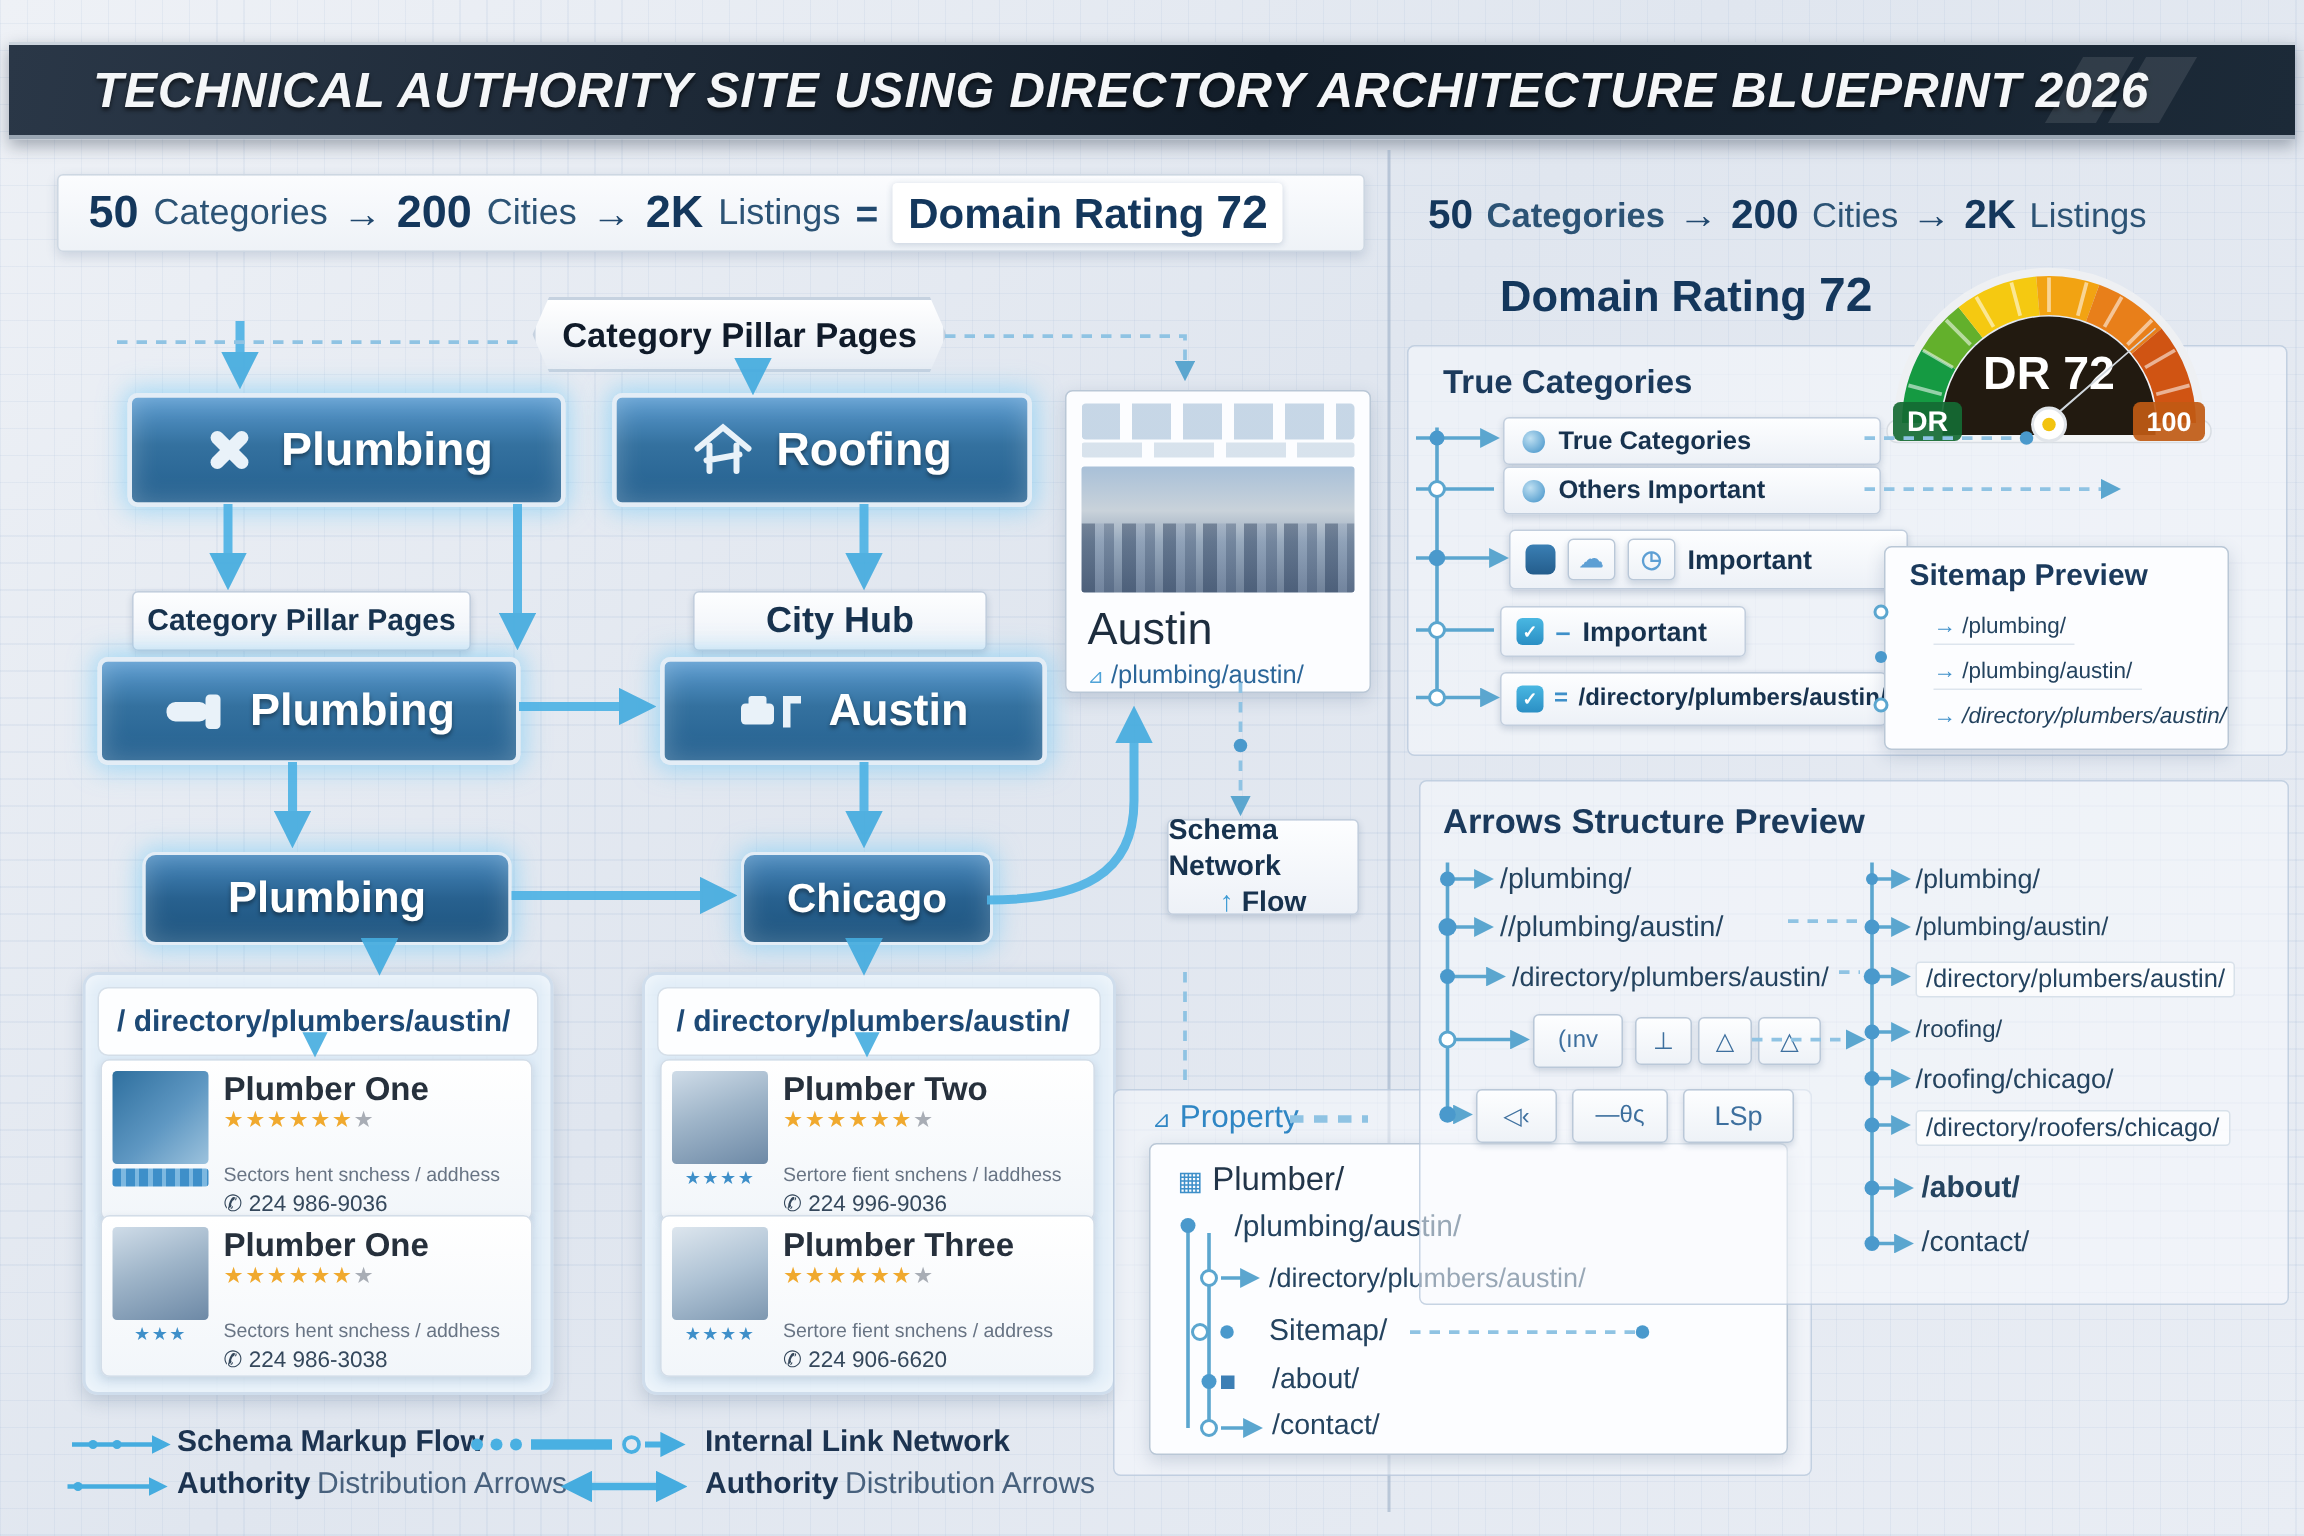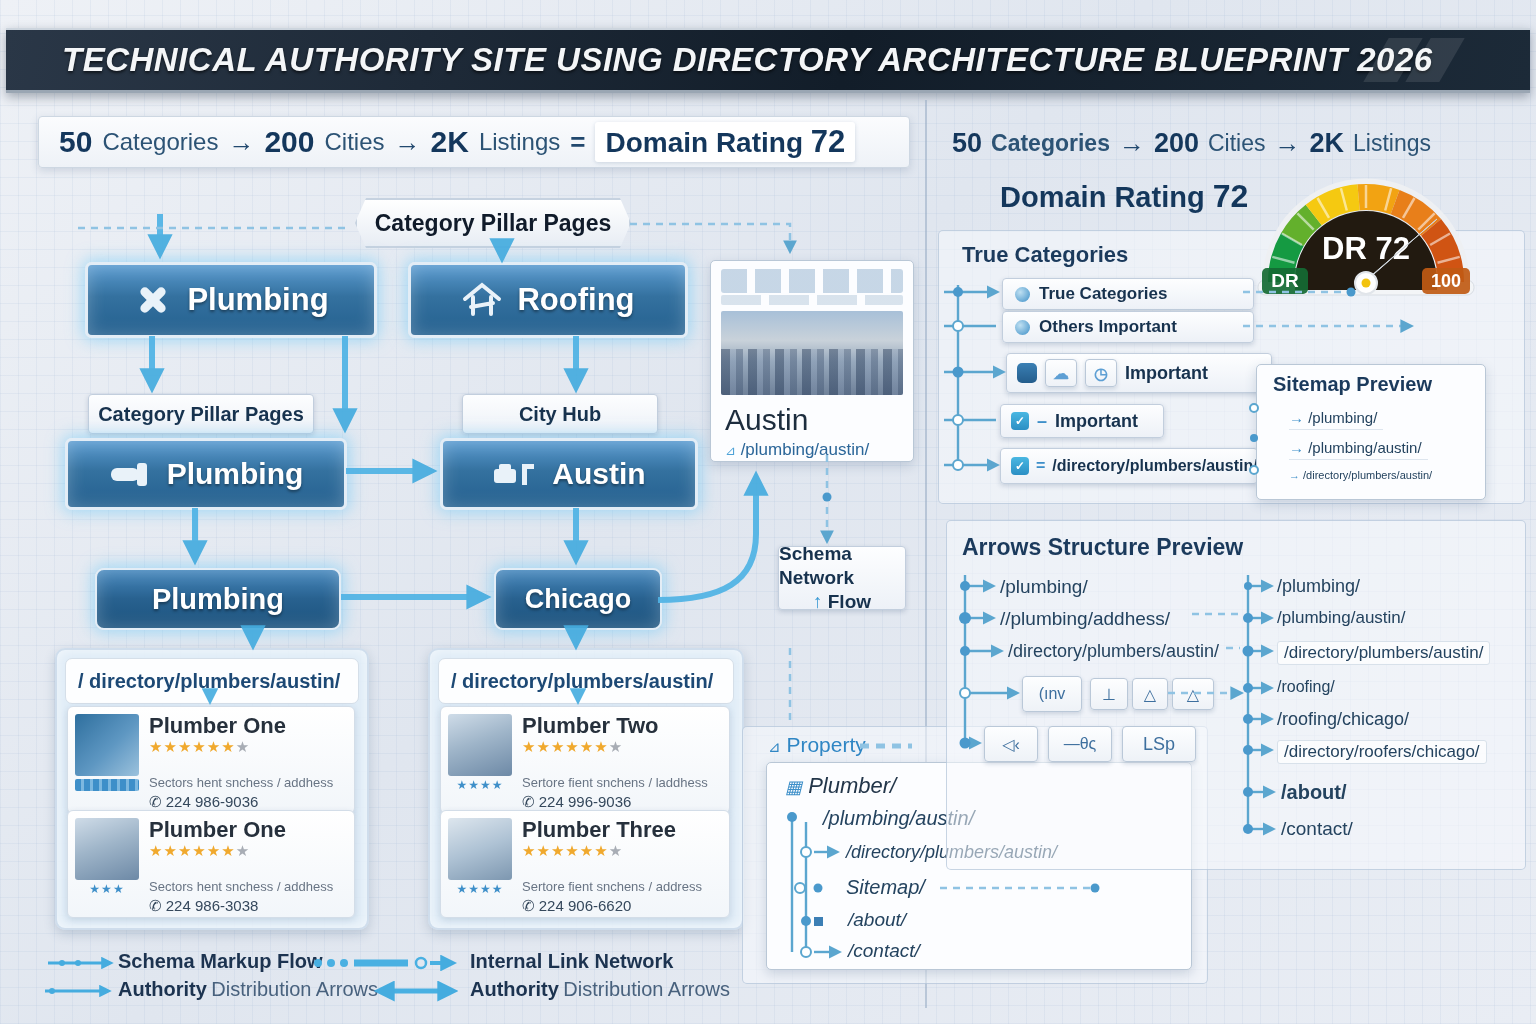--- a/index.html
+++ b/index.html
@@ -112,21 +112,21 @@
         <path d="M4 18 L21 4 L38 18"></path>
         <path d="M12 16 L12 33 M30 16 L30 33 M10 26 L32 22"></path>
       </svg>
   </span>
   <span>Roofing</span>
 </div>
 
 <div class="abs tag" style="left:88px;top:394px;width:224px;height:38px;font-size:20px;">
   <span>Category Pillar Pages</span>
 </div>
-<div class="abs tag" style="left:462px;top:394px;width:194px;height:38px;font-size:20px;">
+<div class="abs tag" style="left:462px;top:394px;width:194px;height:38px;font-size:24px;">
   <span>City Hub</span>
 </div>
 
 <div class="abs bluebox" style="left:65px;top:438px;width:276px;height:66px;font-size:30px;">
   <span style="display:inline-flex;">
     <svg width="44" height="30" viewBox="0 0 44 30">
         <g fill="#e9f2f9">
           <rect x="2" y="9" width="28" height="13" rx="6"></rect>
           <rect x="28" y="4" width="10" height="23" rx="3"></rect>
         </g>
@@ -227,21 +227,21 @@
       <div class="lphone"><span>✆</span> <span>224 906-6620</span></div>
     </div>
   </div>
 </div>
 
 <div class="abs panel-faint" style="left:742px;top:726px;width:464px;height:256px;"></div>
 <div class="abs" style="left:768px;top:733px;font-size:21px;color:#2f86c4;">
   <span style="font-size:15px;">⊿</span>
   <span>Property</span>
 </div>
-<div class="abs whitecard" style="left:766px;top:762px;width:424px;height:206px;font-style:italic;">
+<div class="abs whitecard" style="left:766px;top:762px;width:424px;height:206px;">
   <div class="abs" style="left:18px;top:10px;font-size:22px;color:#223549;">
     <span style="color:#3d8fc9;font-size:18px;">▦</span>
     <span>Plumber/</span>
   </div>
   <div class="abs treeitem" style="left:56px;top:44px;font-size:20px;">/plumbing/austin/</div>
   <div class="abs treeitem" style="left:79px;top:79px;font-size:18px;">/directory/plumbers/austin/</div>
   <div class="abs treeitem" style="left:79px;top:113px;font-size:20px;">Sitemap/</div>
   <div class="abs treeitem" style="left:81px;top:146px;font-size:19px;">/about/</div>
   <div class="abs treeitem" style="left:81px;top:177px;font-size:19px;">/contact/</div>
 </div>
@@ -285,28 +285,28 @@
 <div class="abs tag" style="left:1000px;top:448px;width:246px;height:34px;font-size:16px;font-weight:600;gap:7px;justify-content:flex-start;padding-left:10px;">
   <span class="ckbox">✓</span>
   <span style="color:#3d8fc9;">=</span>
   <span>/directory/plumbers/austin/</span>
 </div>
 
 <div class="abs whitecard" style="left:1256px;top:364px;width:228px;height:134px;">
   <div class="abs sectitle" style="left:16px;top:8px;font-size:20px;">Sitemap Preview</div>
   <div class="abs treeitem" style="left:32px;top:42px;font-size:15px;border-bottom:1px solid #dde5ee;padding:2px 6px 3px 0;"><span style="color:#3d8fc9;">→ </span><span>/plumbing/</span></div>
   <div class="abs treeitem" style="left:32px;top:72px;font-size:15px;border-bottom:1px solid #dde5ee;padding:2px 6px 3px 0;"><span style="color:#3d8fc9;">→ </span><span>/plumbing/austin/</span></div>
-  <div class="abs treeitem" style="left:32px;top:102px;font-size:11px;padding:2px 0 3px 0;"><span style="color:#3d8fc9;">→ </span><span>/directory/plumbers/austin/</span></div>
+  <div class="abs treeitem" style="left:32px;top:102px;font-size:15px;padding:2px 0 3px 0;font-style:italic;"><span style="color:#3d8fc9;">→ </span><span>/directory/plumbers/austin/</span></div>
 </div>
 
 <div class="abs panel-faint" style="left:946px;top:520px;width:578px;height:348px;"></div>
 <div class="abs sectitle" style="left:962px;top:534px;font-size:23px;">Arrows Structure Preview</div>
 
 <div class="abs treeitem" style="left:1000px;top:576px;font-size:19px;">/plumbing/</div>
-<div class="abs treeitem" style="left:1000px;top:608px;font-size:19px;">//plumbing/addhess/</div>
+<div class="abs treeitem" style="left:1000px;top:608px;font-size:19px;">//plumbing/austin/</div>
 <div class="abs treeitem" style="left:1008px;top:641px;font-size:18px;">/directory/plumbers/austin/</div>
 
 <div class="abs btn" style="left:1022px;top:676px;width:58px;height:34px;">(ınv</div>
 <div class="abs" style="left:1090px;top:678px;display:flex;gap:4px;">
   <span class="btn" style="width:36px;height:30px;">⊥</span>
   <span class="btn" style="width:34px;height:30px;">△</span>
   <span class="btn" style="width:40px;height:30px;">△</span>
 </div>
 <div class="abs" style="left:984px;top:726px;display:flex;gap:10px;">
   <span class="btn" style="width:52px;height:34px;">◁‹</span>

